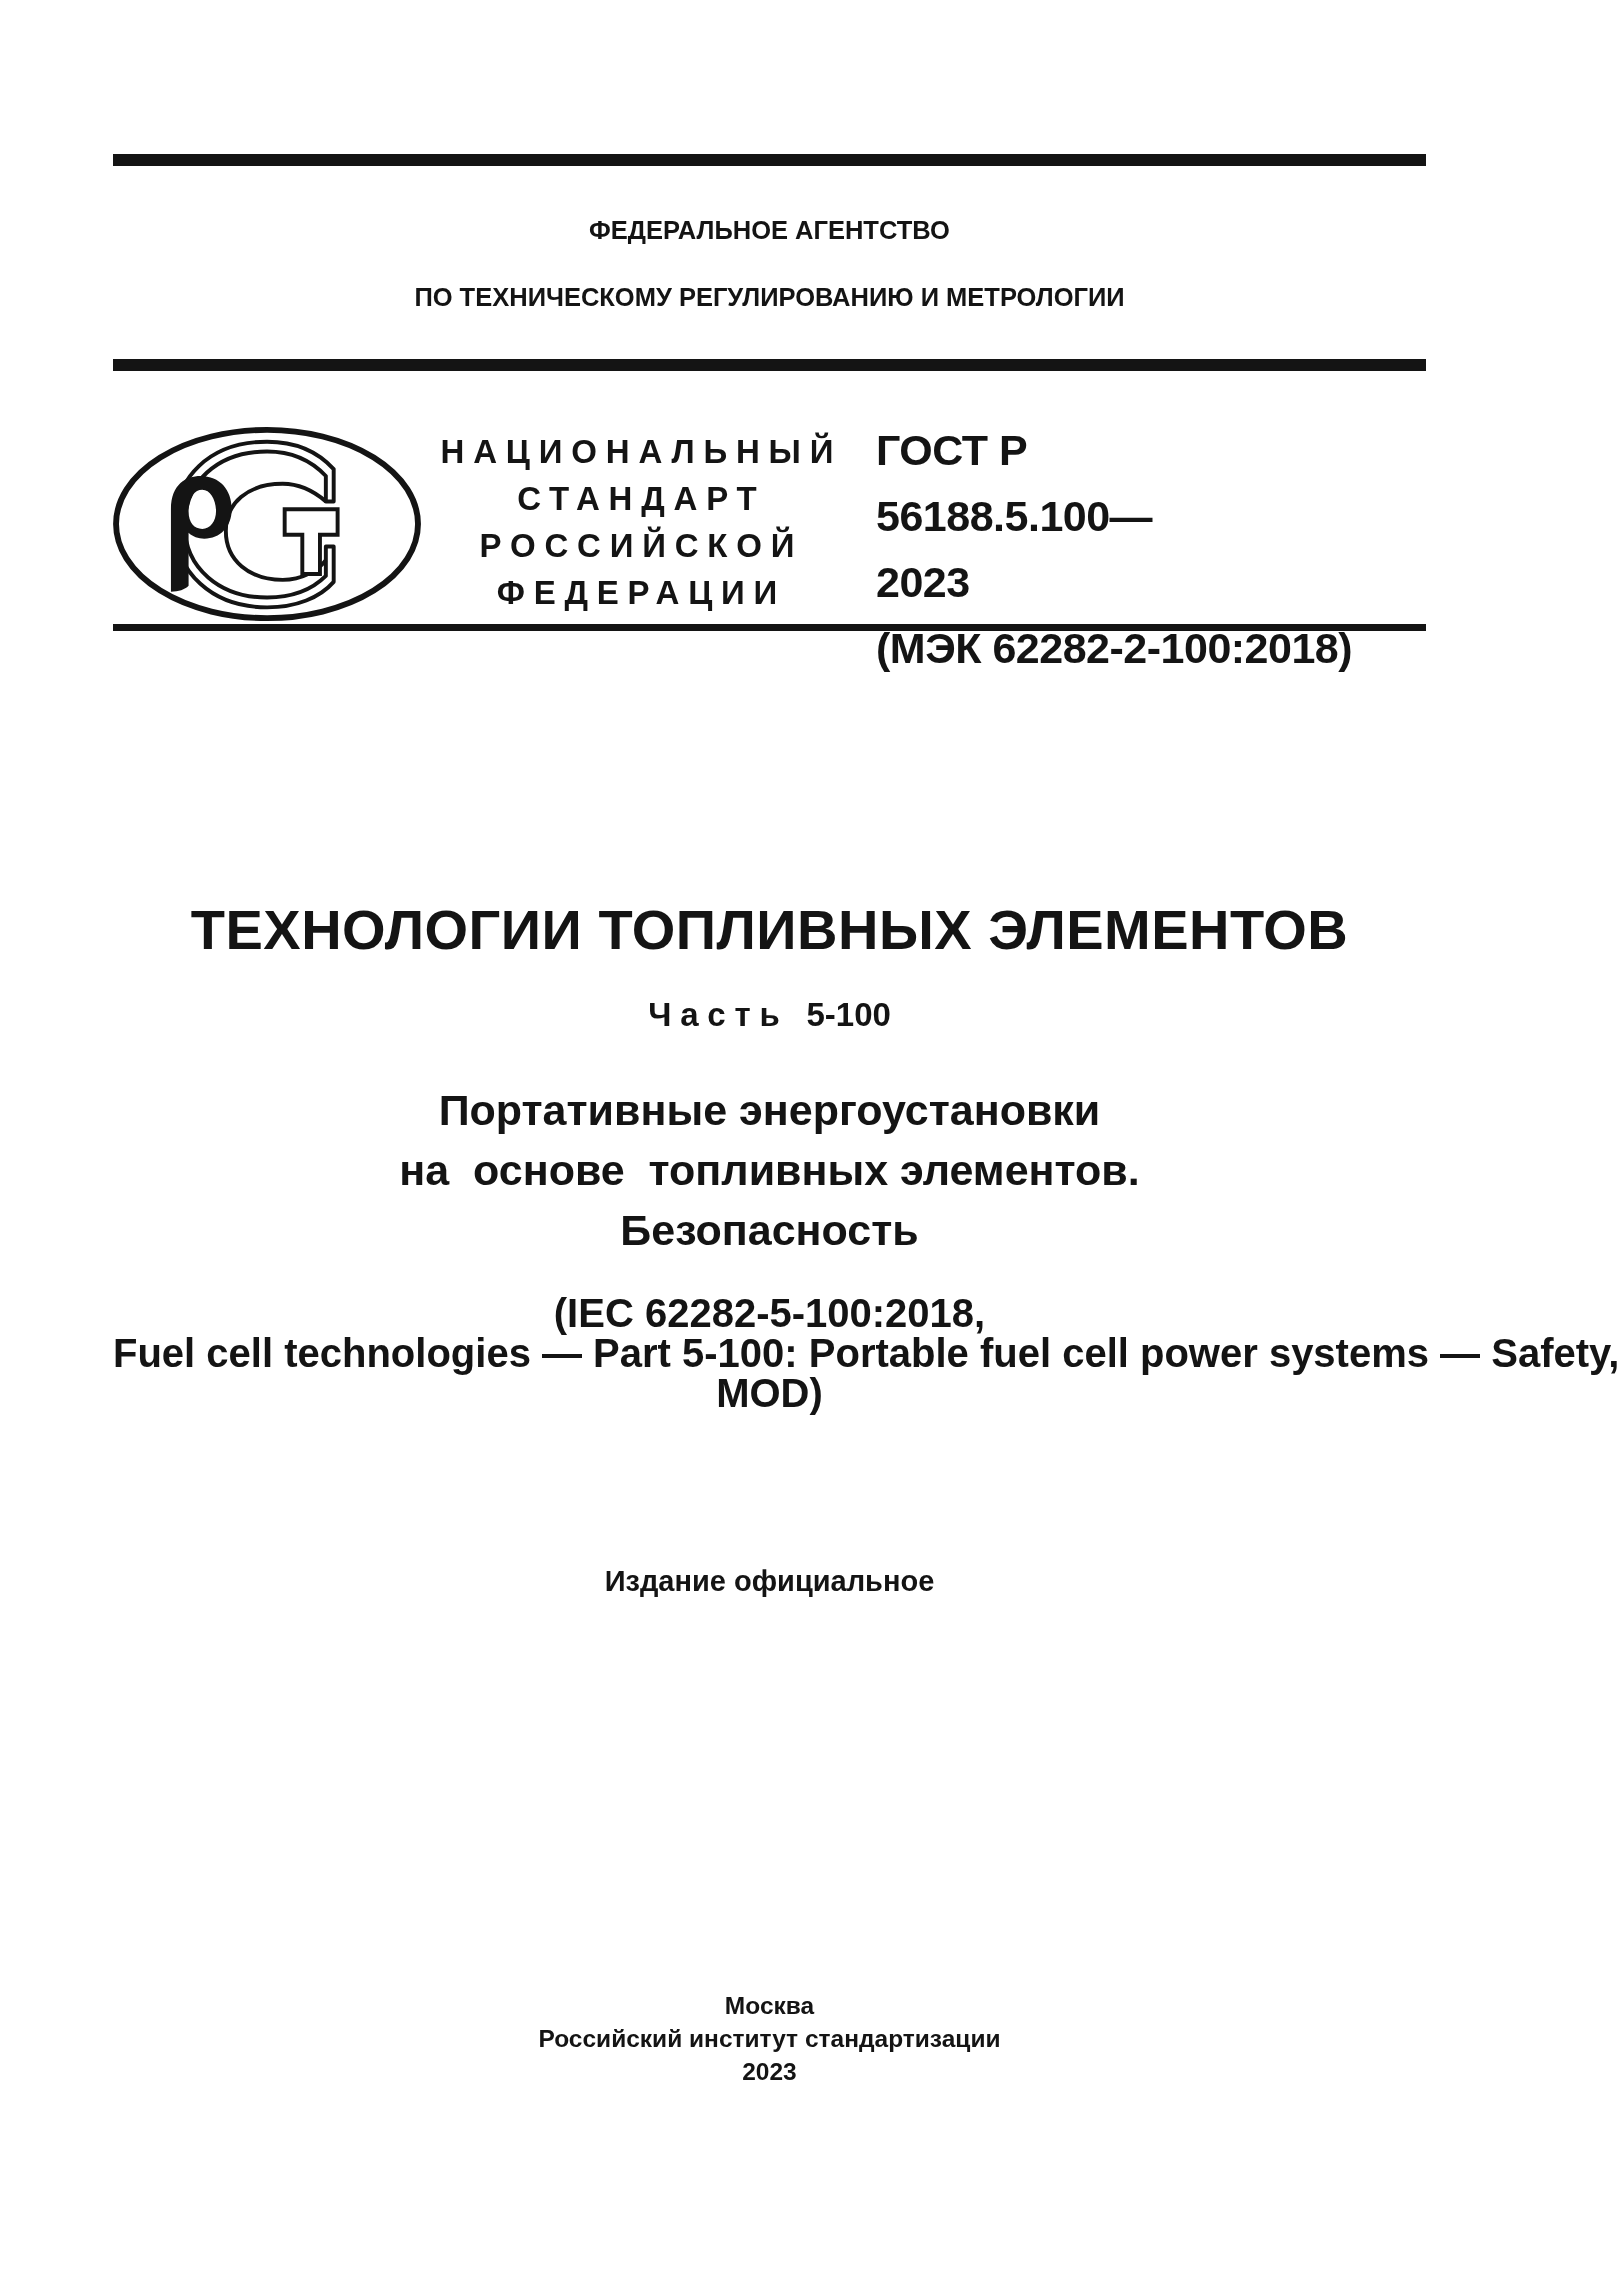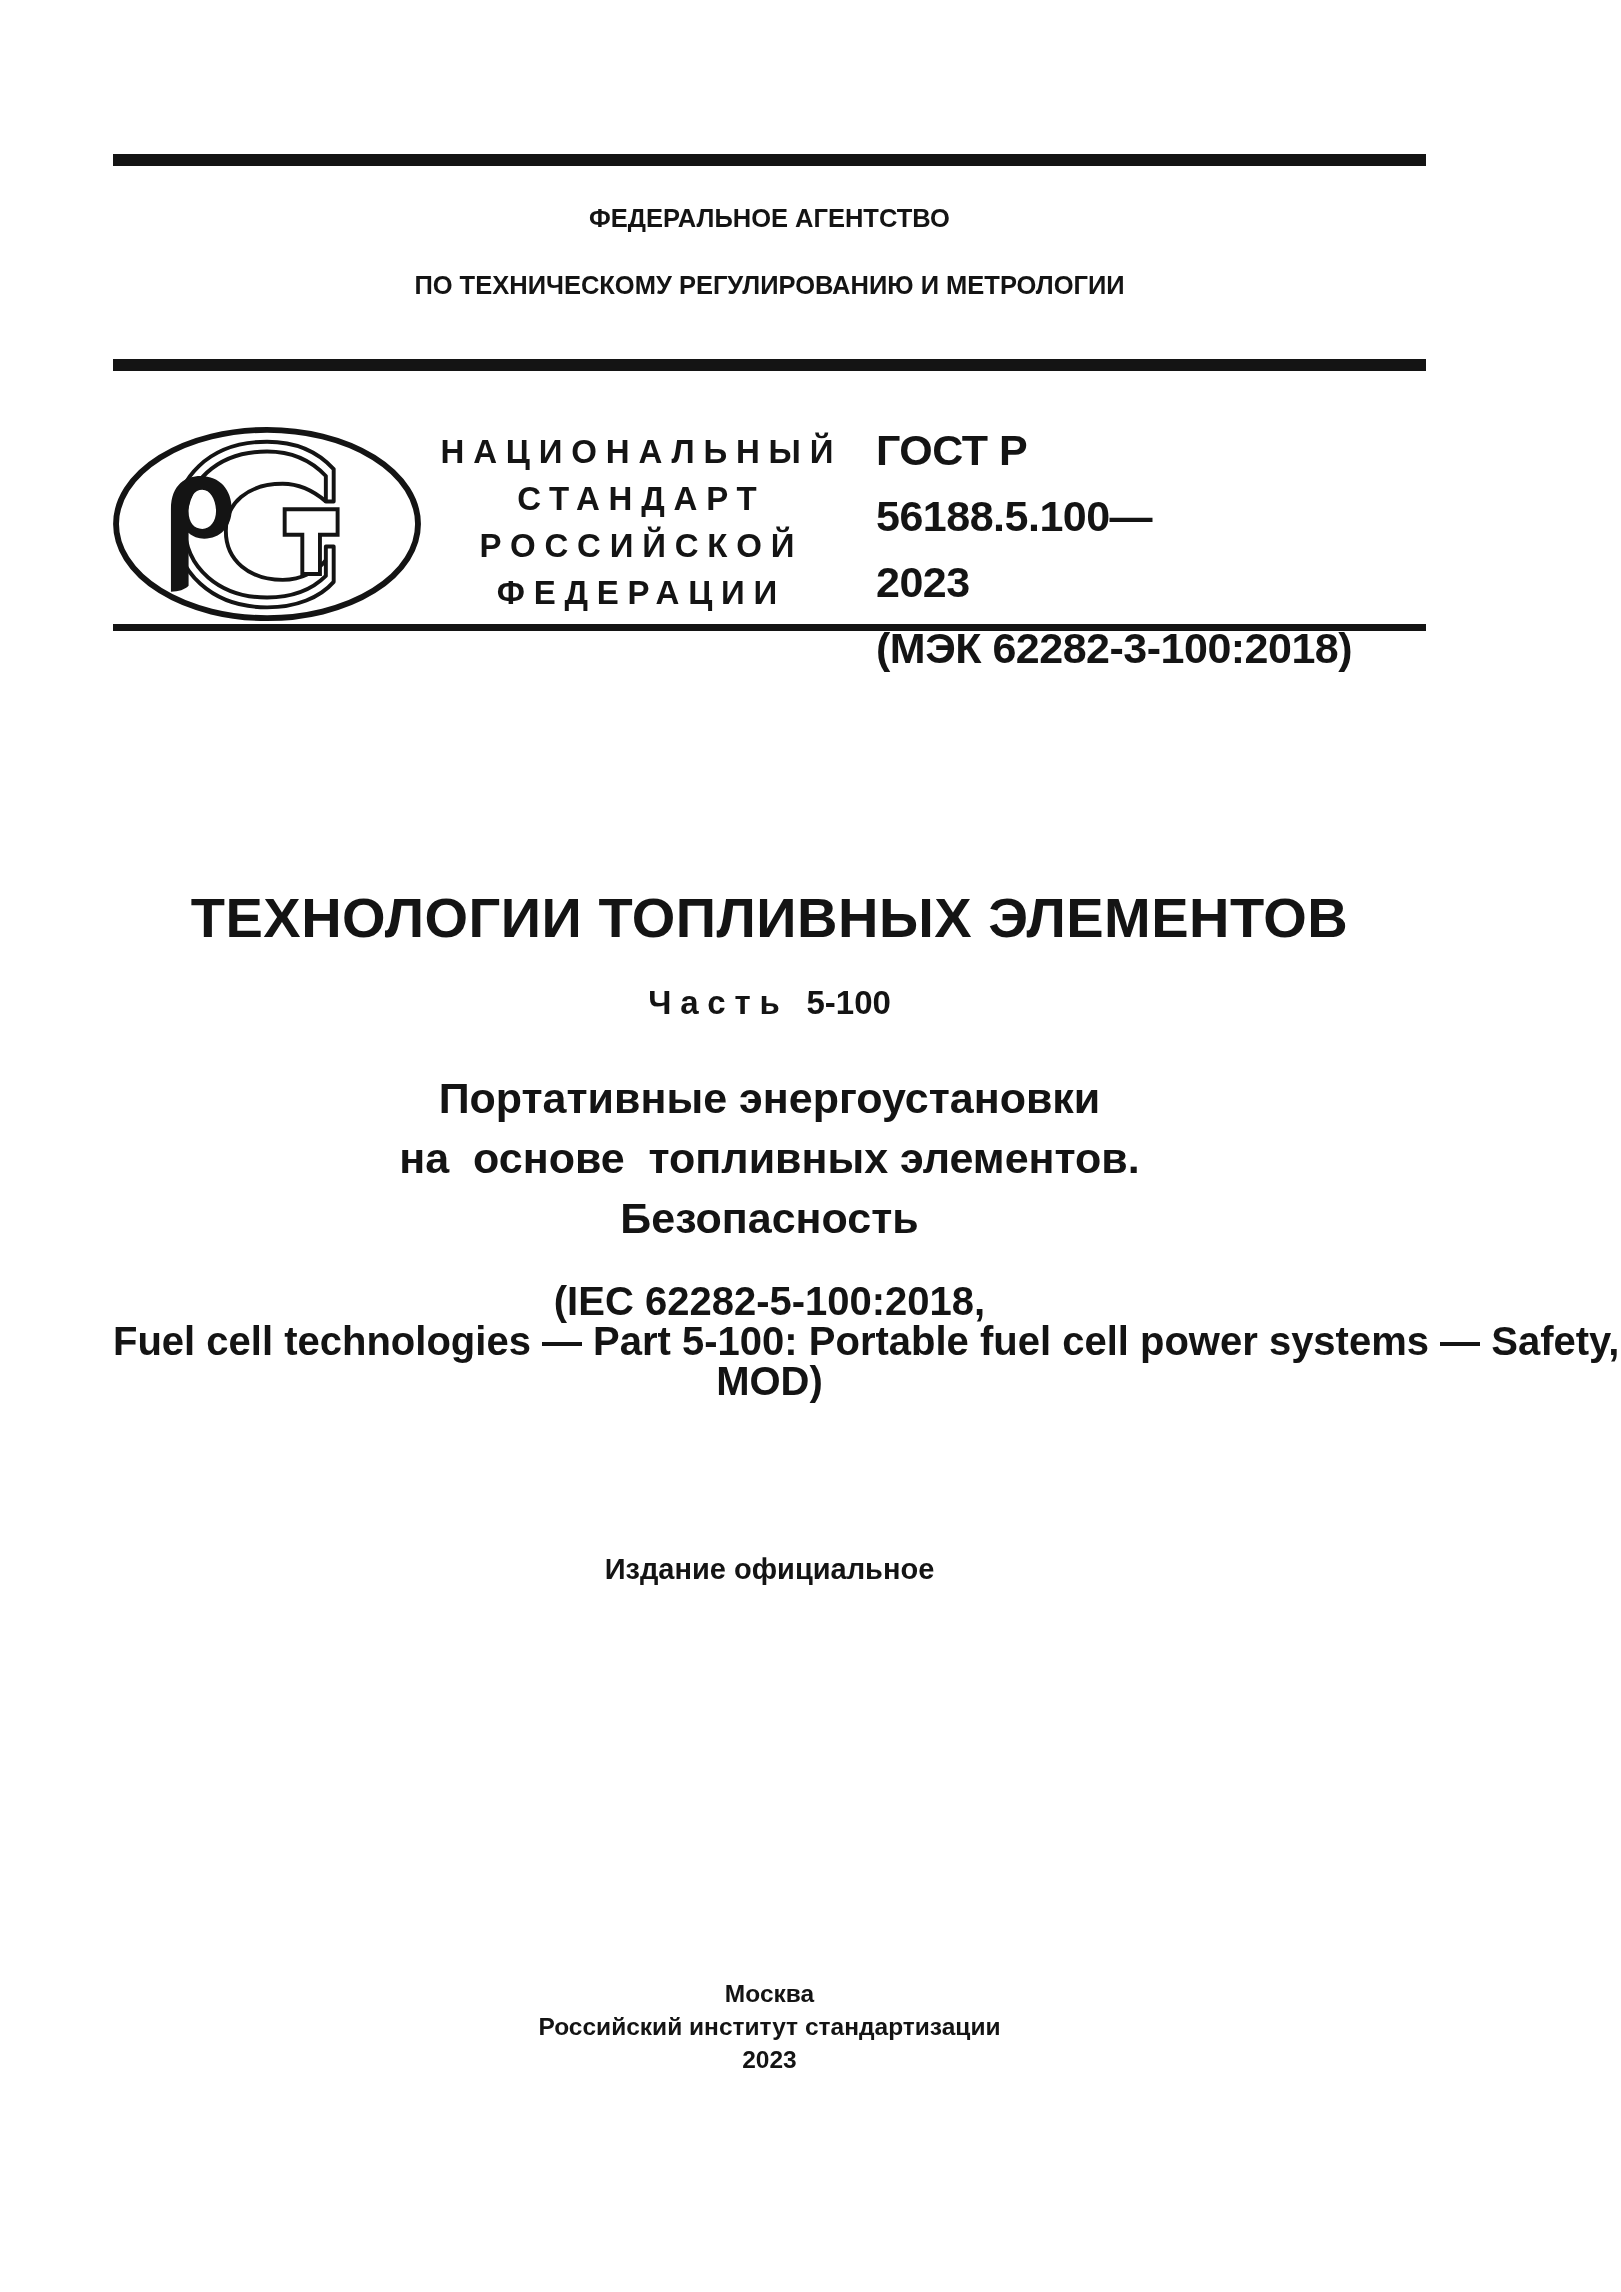--- a/index.html
+++ b/index.html
@@ -21,20 +21,21 @@
     width: 1313px;
     background: #141414;
   }
   .center-col {
     position: absolute;
     left: 113px;
     width: 1313px;
     text-align: center;
     font-weight: bold;
     white-space: nowrap;
+    margin-top: 12px;
   }
   .line { display: block; }
 
   
   .agency-1 { top: 204px; font-size: 25.5px; line-height: 29px; }
   .agency-2 { top: 271px; font-size: 25.5px; line-height: 29px; }
 
   
   .logo {
     position: absolute;
@@ -140,21 +141,21 @@
   <span class="line">НАЦИОНАЛЬНЫЙ</span>
   <span class="line">СТАНДАРТ</span>
   <span class="line">РОССИЙСКОЙ</span>
   <span class="line">ФЕДЕРАЦИИ</span>
 </div>
 
 <div class="gost-block">
   <span class="line">ГОСТ Р</span>
   <span class="line">56188.5.100—</span>
   <span class="line">2023</span>
-  <span class="line">(МЭК 62282-3-100:2018)</span>
+  <span class="line">(МЭК 62282-2-100:2018)</span>
 </div>
 
 <div class="rule" style="top:624px;height:6.9px;"></div>
 
 <div class="center-col title-main">ТЕХНОЛОГИИ ТОПЛИВНЫХ ЭЛЕМЕНТОВ</div>
 
 <div class="center-col part">
   <span class="part-word">Часть </span><span>5-100</span>
 </div>
 

